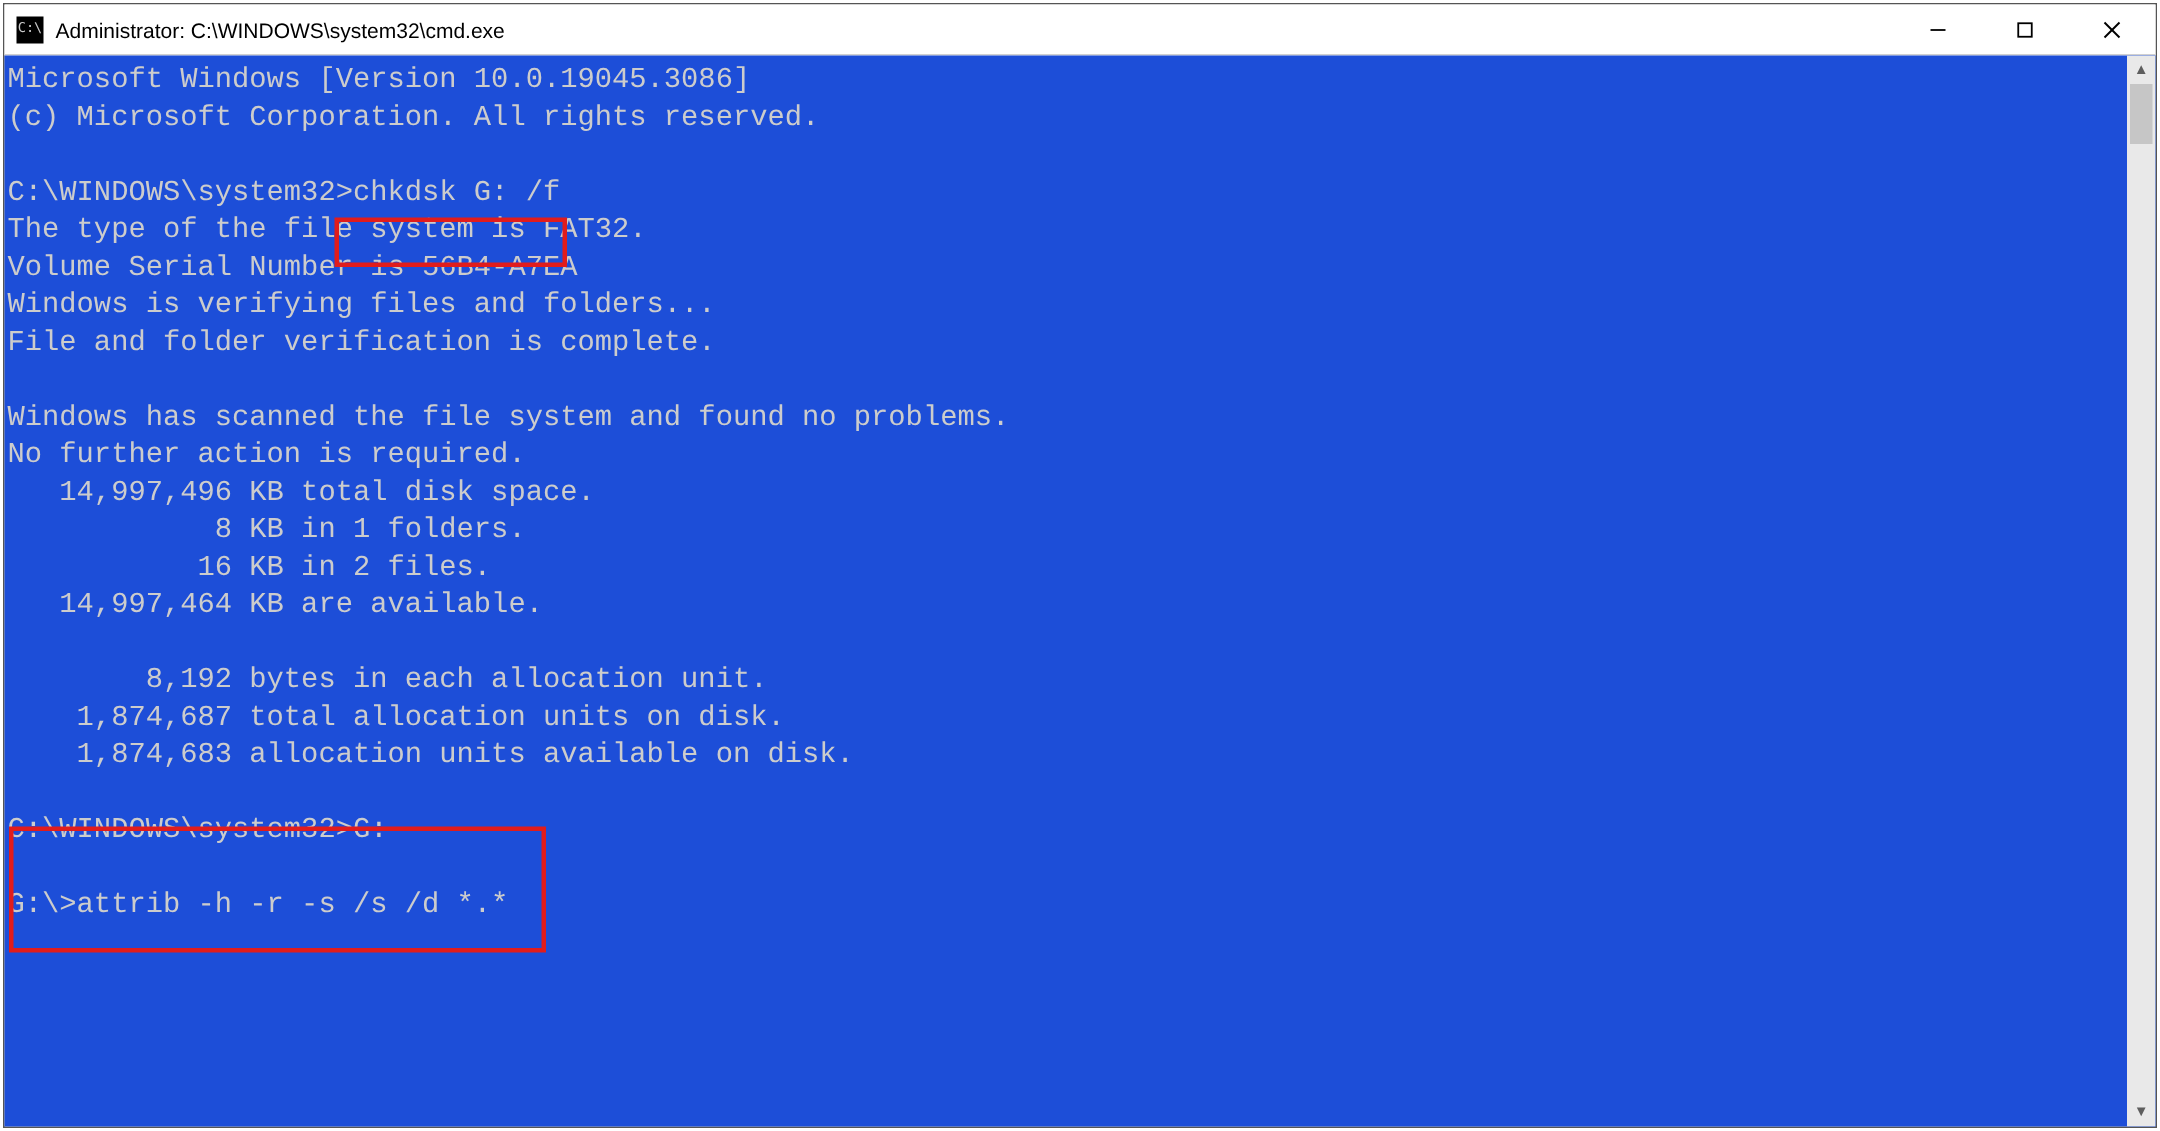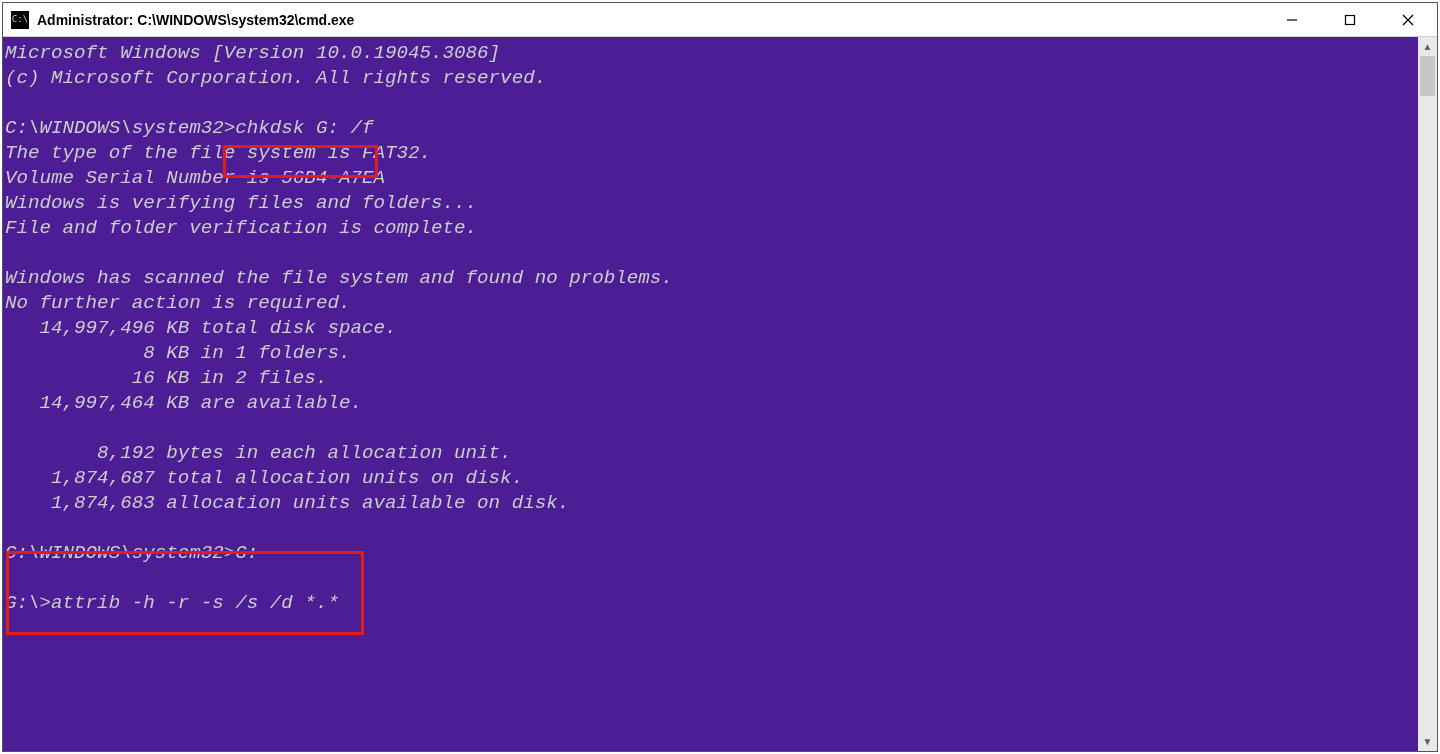--- a/index.html
+++ b/index.html
@@ -39,41 +39,39 @@
     color: #ccc;
     font-size: 9px;
     font-family: Consolas, monospace;
     line-height: 1;
   }
   .titlebar .title {
     margin-left: 8px;
     font-size: 14px;
     color: #000;
     flex: 1;
-    font-weight: bold;
   }
   .win-controls {
     display: flex;
     height: 100%;
   }
   .win-btn {
     width: 58px;
     height: 100%;
     display: flex;
     align-items: center;
     justify-content: center;
     color: #000;
   }
   .win-btn svg { width: 12px; height: 12px; }
   .client {
     flex: 1;
-    background: #4c1d95;
+    background: #1d4ed8;
     position: relative;
     overflow: hidden;
-    font-style: italic;
   }
   .terminal {
     position: absolute;
     top: 0; left: 0; right: 19px; bottom: 0;
     padding: 4px 0 0 2px;
     font-family: Consolas, "Courier New", monospace;
     font-size: 19.2px;
     line-height: 25px;
     color: #cccccc;
     white-space: pre;

